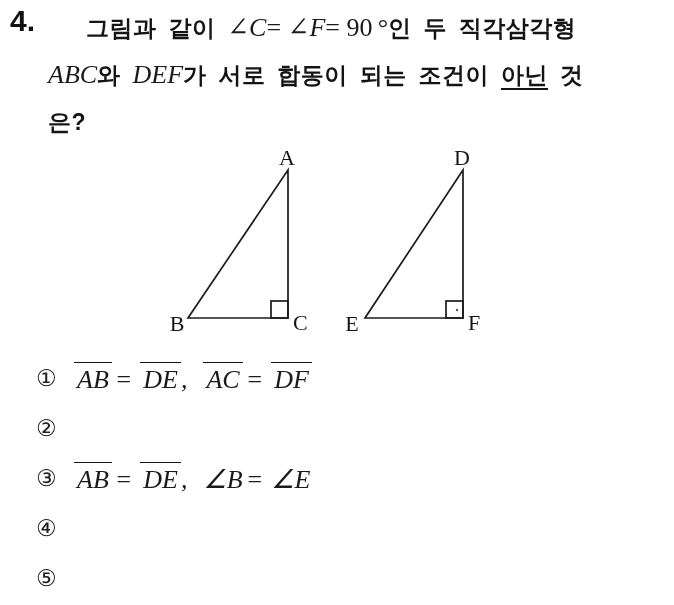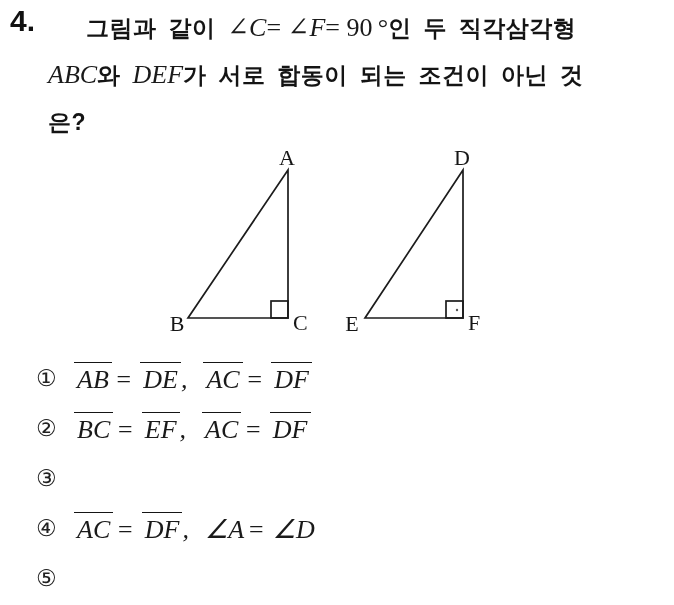--- a/index.html
+++ b/index.html
@@ -21,21 +21,21 @@
   }
   .q-text {
     position:absolute; left:36px; top:6px; width:630px;
     line-height:44px; text-indent:38px;margin-left:12px;
   }
   .ko {
     font-family:"Liberation Sans", sans-serif;
     font-weight:700; font-size:23px;
     letter-spacing:0.5px; word-spacing:5px; color:#141414;
   }
-  .u { text-underline-offset:5px; text-decoration-thickness:2px; }
+  .u { text-decoration:underline; text-underline-offset:5px; text-decoration-thickness:2px; }
   .m {
     font-family:"Liberation Serif", "DejaVu Serif", "DejaVu Sans", serif;
     font-weight:400; font-size:26px;
     letter-spacing:0; word-spacing:0; color:#1a1a1a;
   }
   .it { font-style:italic; }
 
   
   .figure { position:absolute; left:150px; top:140px; width:380px; height:205px; }
   .figure path, .figure rect { fill:none; stroke:#1c1c1c; stroke-width:1.7; }
@@ -93,27 +93,26 @@
     </g>
   </svg>
 
   <div class="choices" id="choices">
       <div class="choice-row">
         <span class="marker">①</span>
         <span class="expr"><span class="tok ov">AB</span><span class="tok eq">=</span><span class="tok ov">DE</span><span class="tok comma">,</span><span class="tok ov">AC</span><span class="tok eq">=</span><span class="tok ov">DF</span></span>
       </div>
       <div class="choice-row">
         <span class="marker">②</span>
-        <span class="expr"><span class="tok ov">BC</span><span class="tok eq">=</span><span class="tok ov">EF</span><span class="tok comma">,</span><span class="tok ov">AC</span><span class="tok eq">=</span><span class="tok ov">DF</span></span>
       </div>
       <div class="choice-row">
         <span class="marker">③</span>
+        <span class="expr"><span class="tok ov">AB</span><span class="tok eq">=</span><span class="tok ov">DE</span><span class="tok comma">,</span><span class="tok">∠B</span><span class="tok eq">=</span><span class="tok">∠E</span></span>
       </div>
       <div class="choice-row">
         <span class="marker">④</span>
-        <span class="expr"><span class="tok ov">AC</span><span class="tok eq">=</span><span class="tok ov">DF</span><span class="tok comma">,</span><span class="tok">∠A</span><span class="tok eq">=</span><span class="tok">∠D</span></span>
       </div>
       <div class="choice-row">
         <span class="marker">⑤</span>
       </div>
     </div>
 
 </div>
 
 </body></html>

